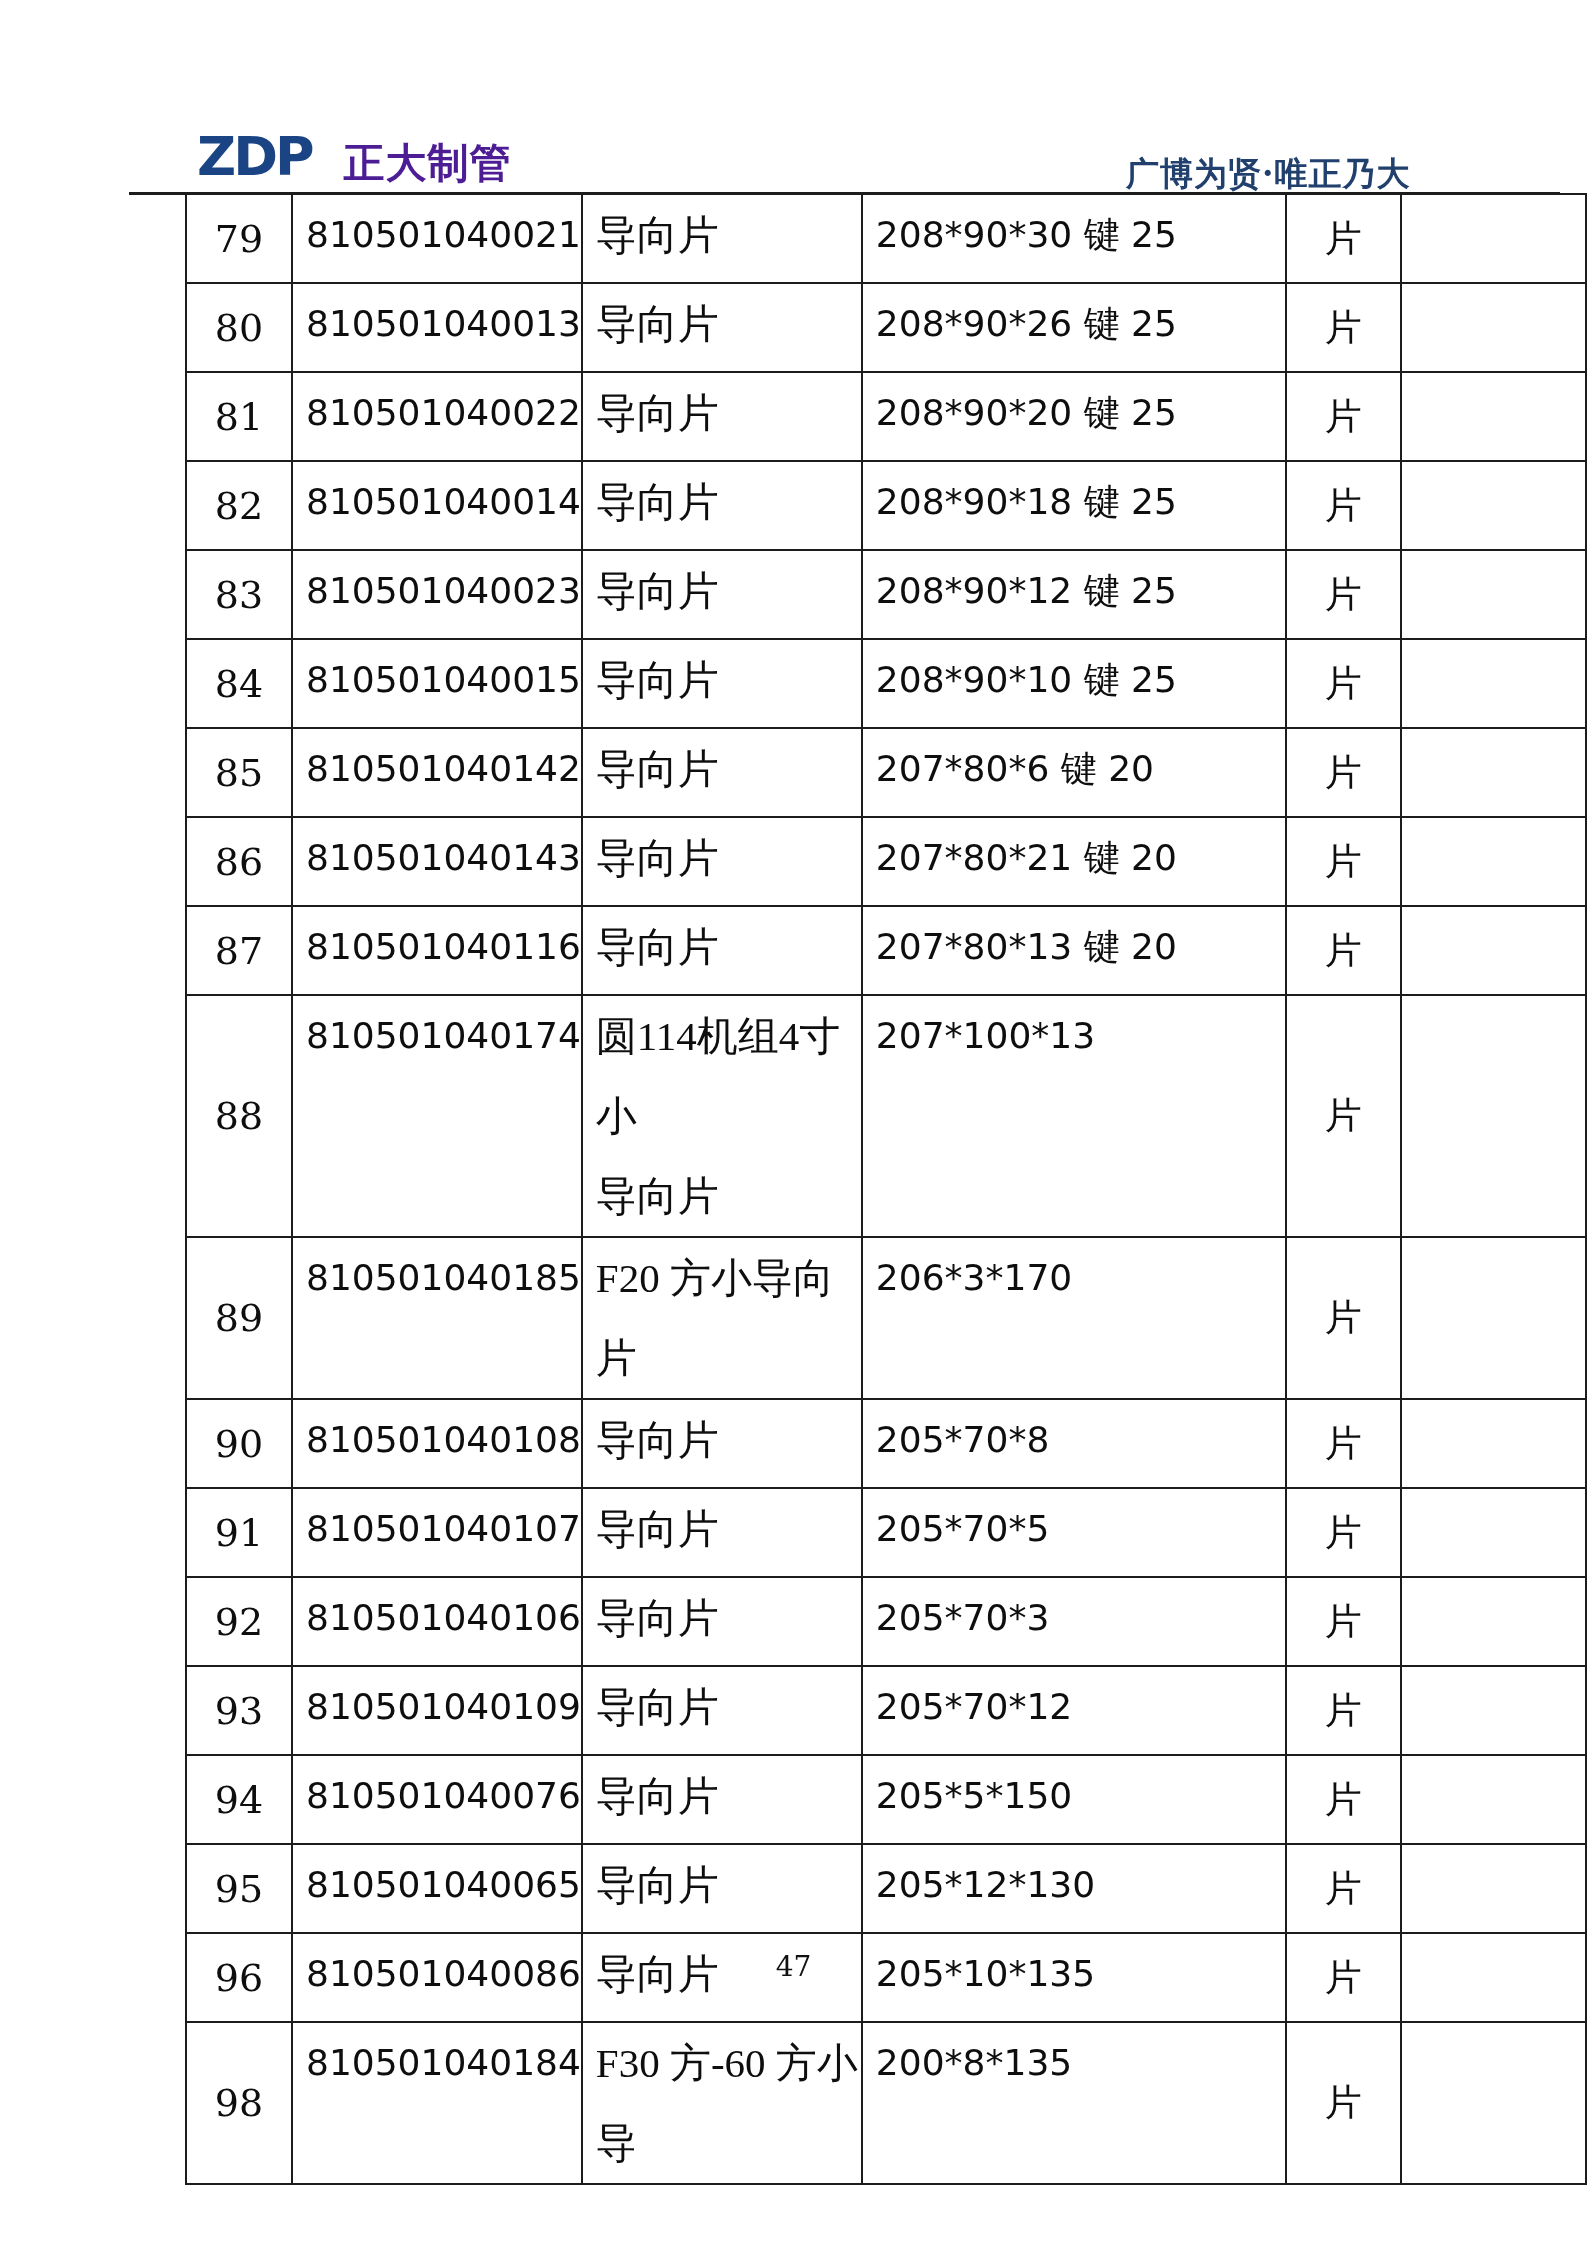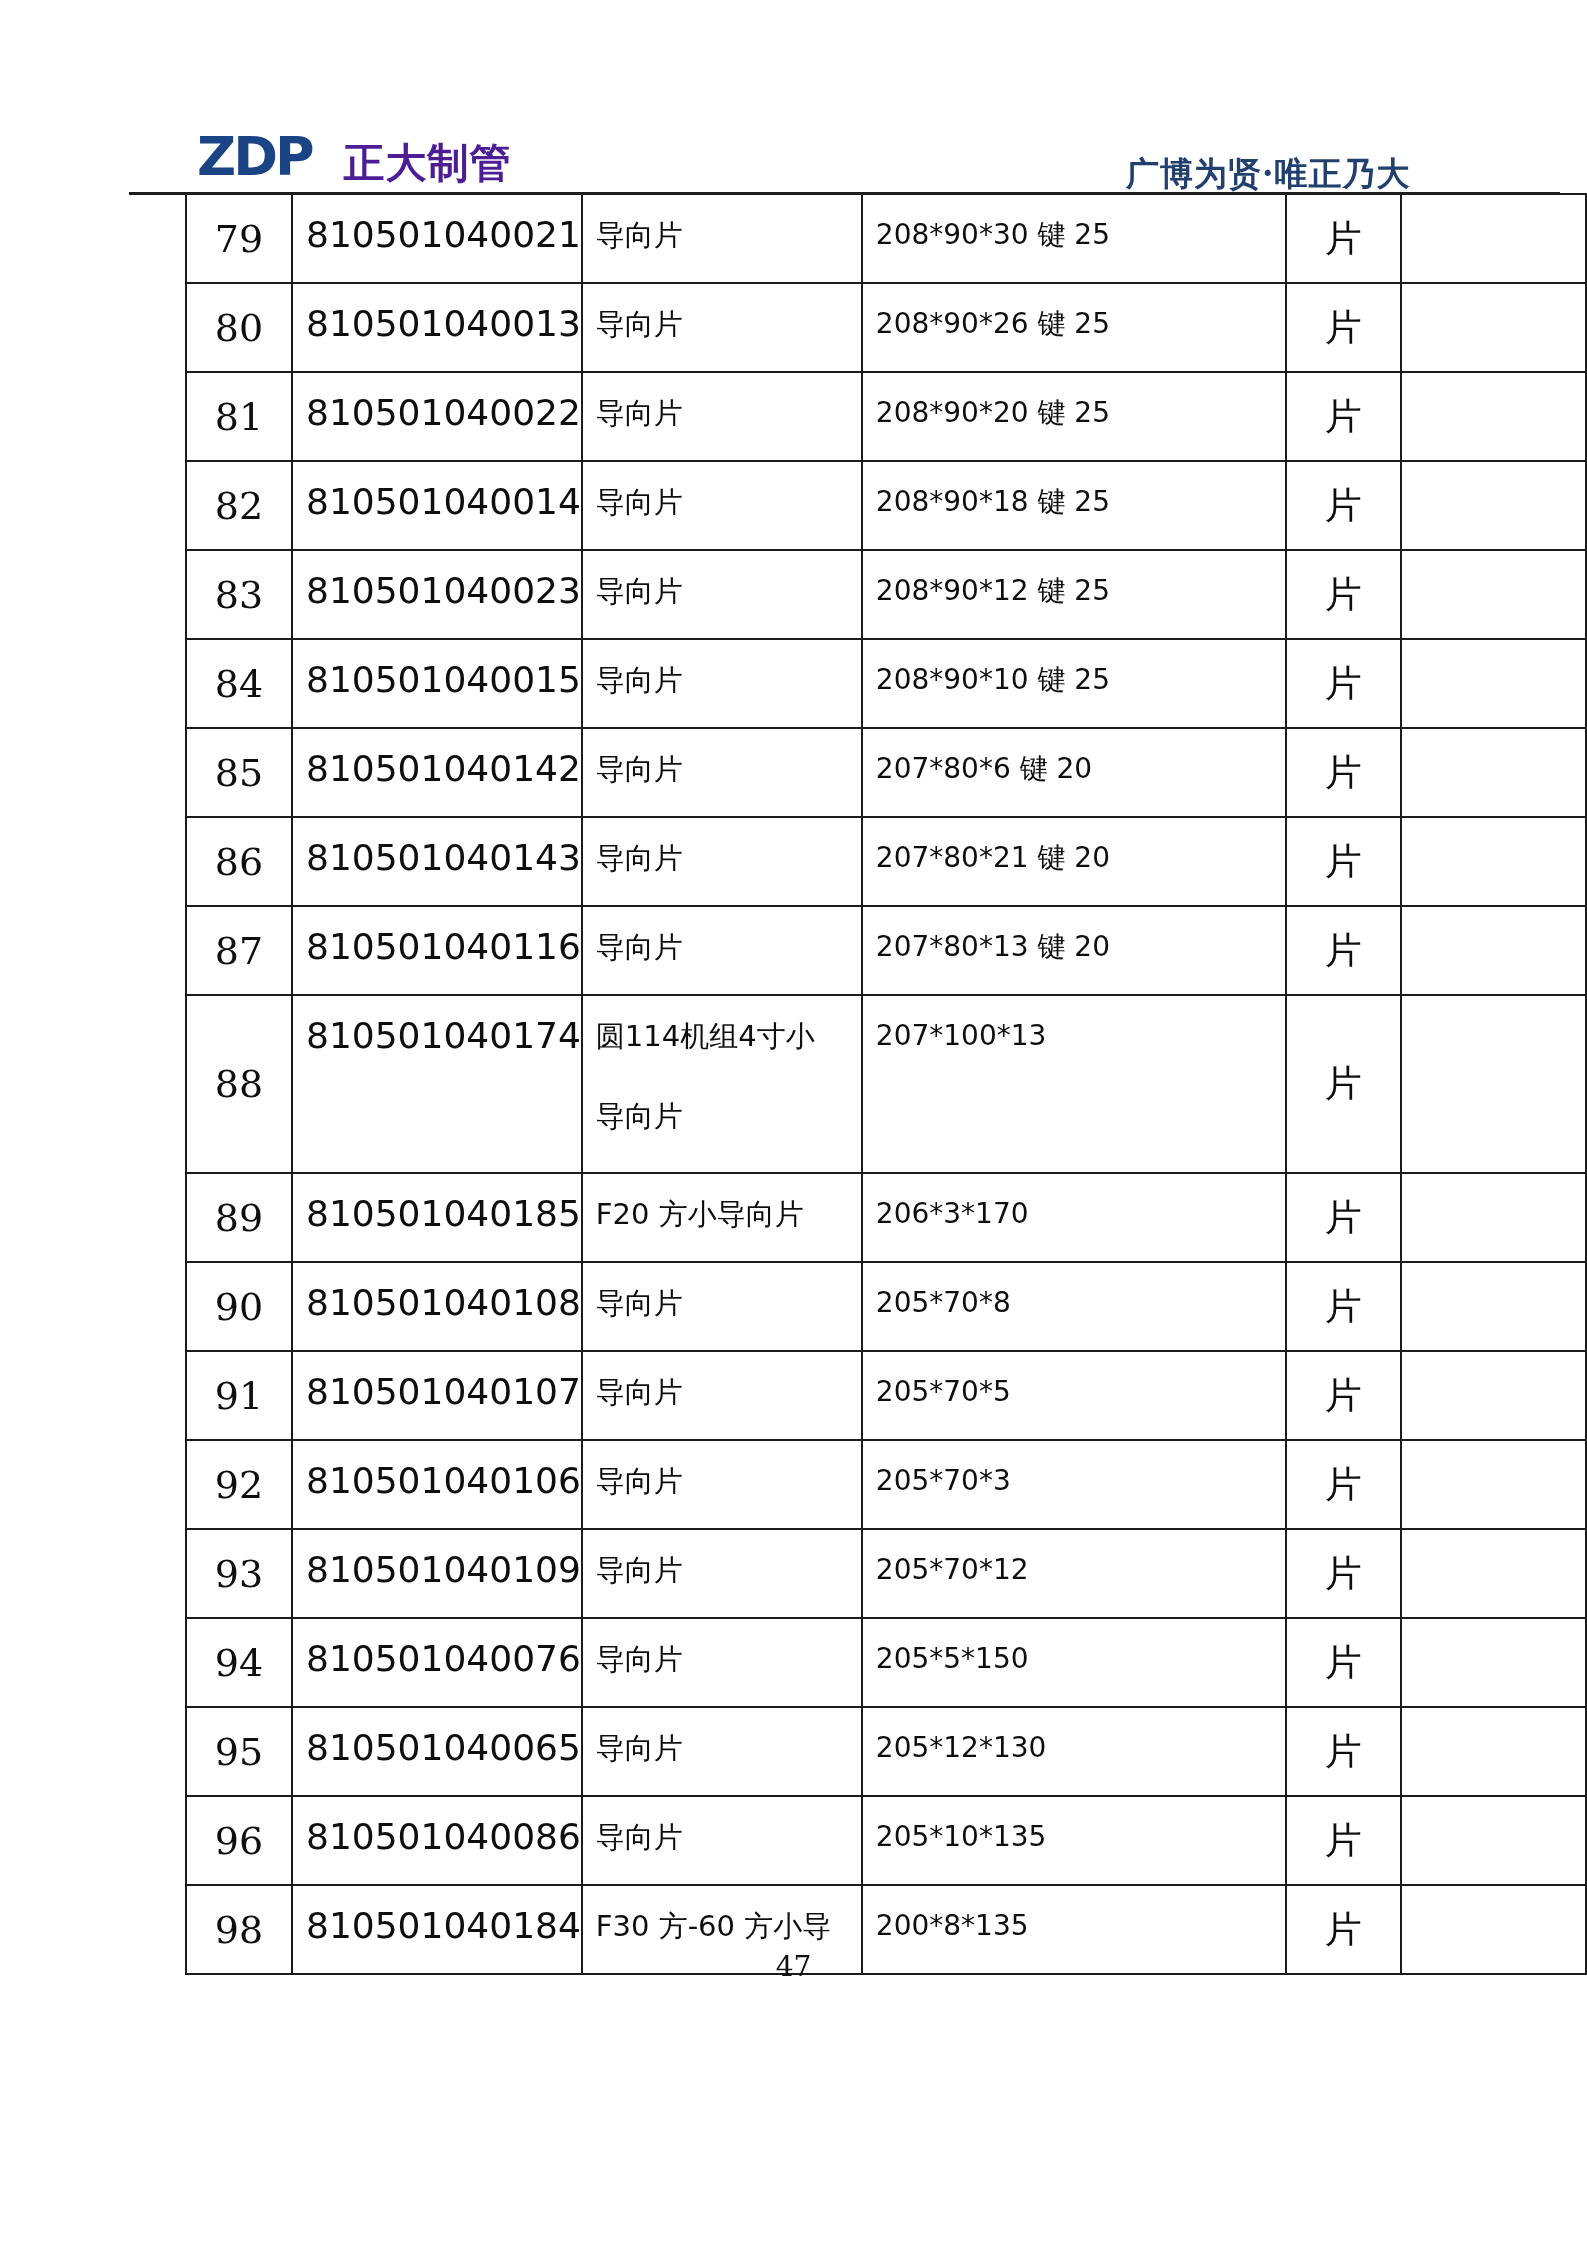--- a/index.html
+++ b/index.html
@@ -47,22 +47,22 @@
     text-align:center; vertical-align:middle;
     font-family:"DejaVu Serif","Liberation Serif",serif;
     font-size:38px;
   }
   .td-code, .td-name, .td-spec {
     vertical-align:top; padding-left:13px;
     line-height:80px; white-space:pre-line;
     font-family:"DejaVu Sans","Liberation Sans",sans-serif;
   }
   .td-code { font-size:36px; }
-  .td-name { font-size:29px; }
-  .td-spec { font-size:28px; }
+  .td-name { font-size:41px;font-family:Liberation Serif, serif; }
+  .td-spec { font-size:36px; }
   .td-unit {
     text-align:center; vertical-align:middle;
     font-family:"DejaVu Serif","Liberation Serif",serif;
     font-size:37px;
   }
   .td-note { vertical-align:middle; }
   
   .page-number {
     position:absolute; left:0; top:1950px; width:1587px;
     text-align:center;

